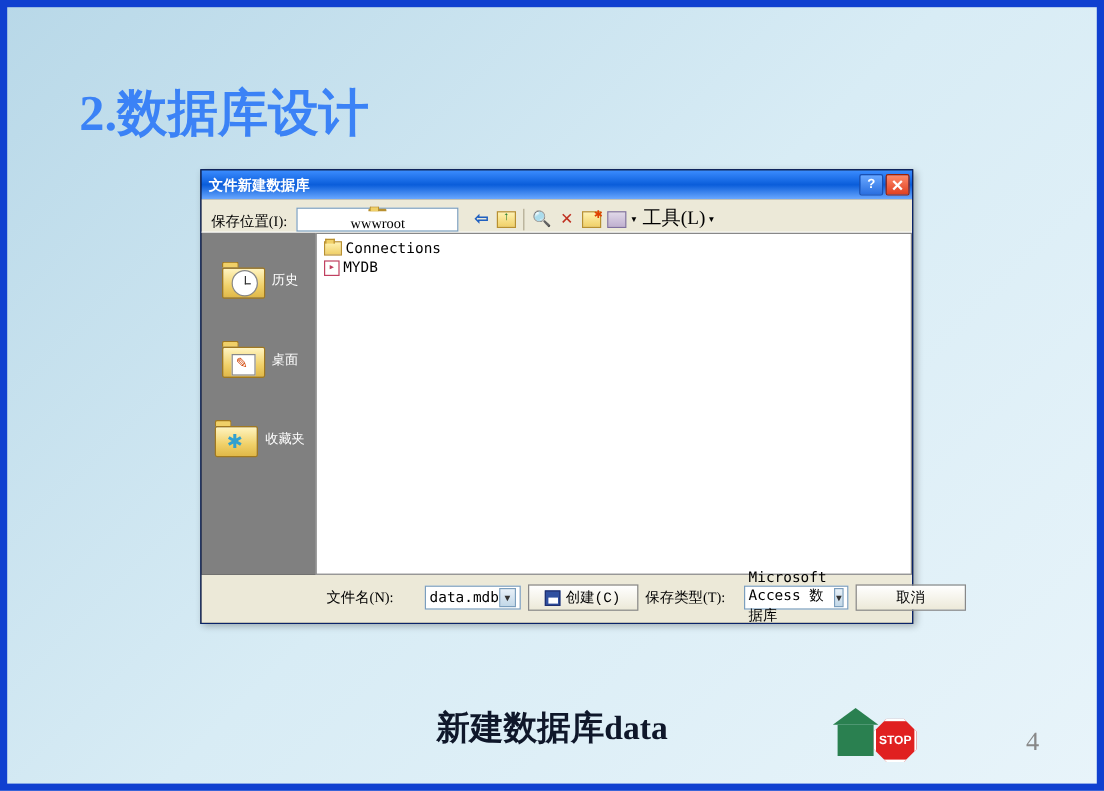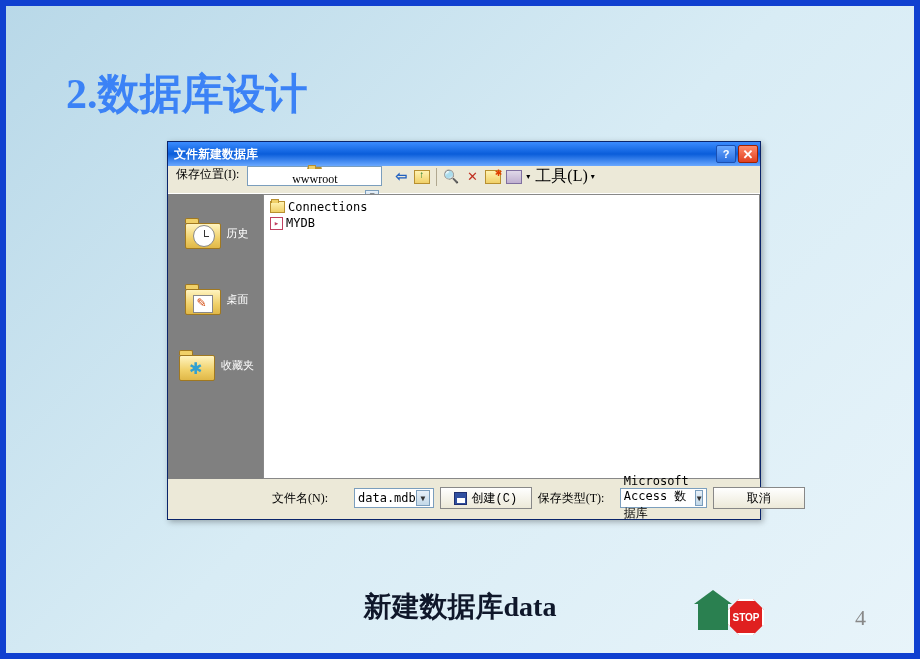--- a/index.html
+++ b/index.html
@@ -53,21 +53,21 @@
       font-weight: bold;
       border-radius: 2px;
     }
     .tb-help { background: linear-gradient(#6aa8ff,#2a6fe0); border:1px solid #1a4fb0; color:#fff; }
     .tb-close { background: linear-gradient(#ff8a6a,#e04020); border:1px solid #a02000; color:#fff; font-size:13px; }
     .toolbar {
       height: 28px;
       background: #ece9d8;
       border-bottom: 1px solid #fff;
       display: flex;
-      align-items: flex-start;
+      align-items: flex-end;
       padding: 0 8px;
       font-size: 12px;
       gap: 4px;
     }
     .save-loc-label { margin-right: 4px; white-space: nowrap; }
     .save-loc-select {
       display: flex;
       align-items: center;
       height: 20px;
       width: 135px;

